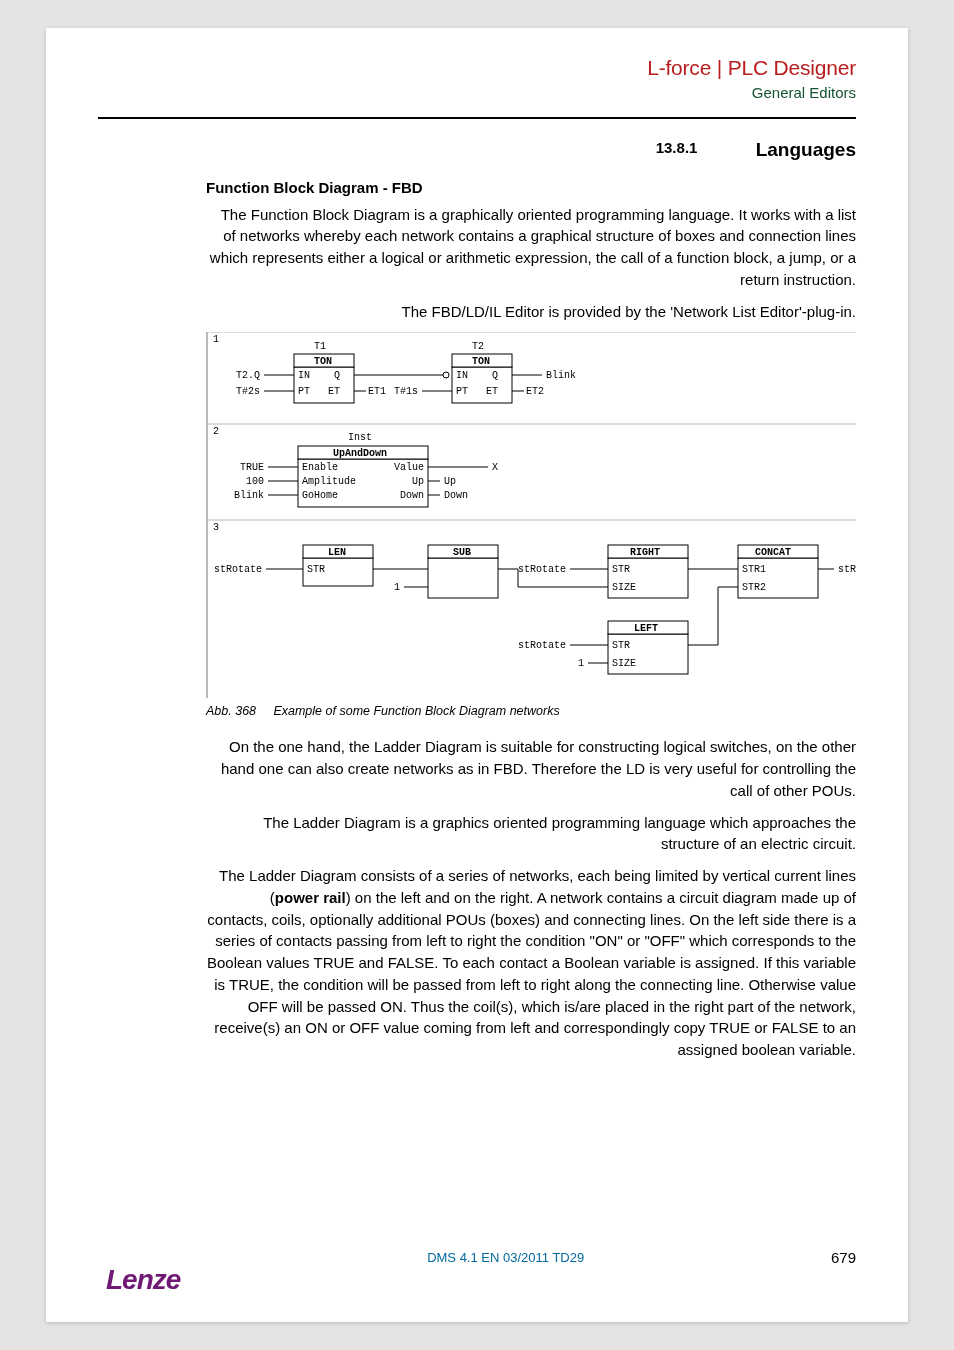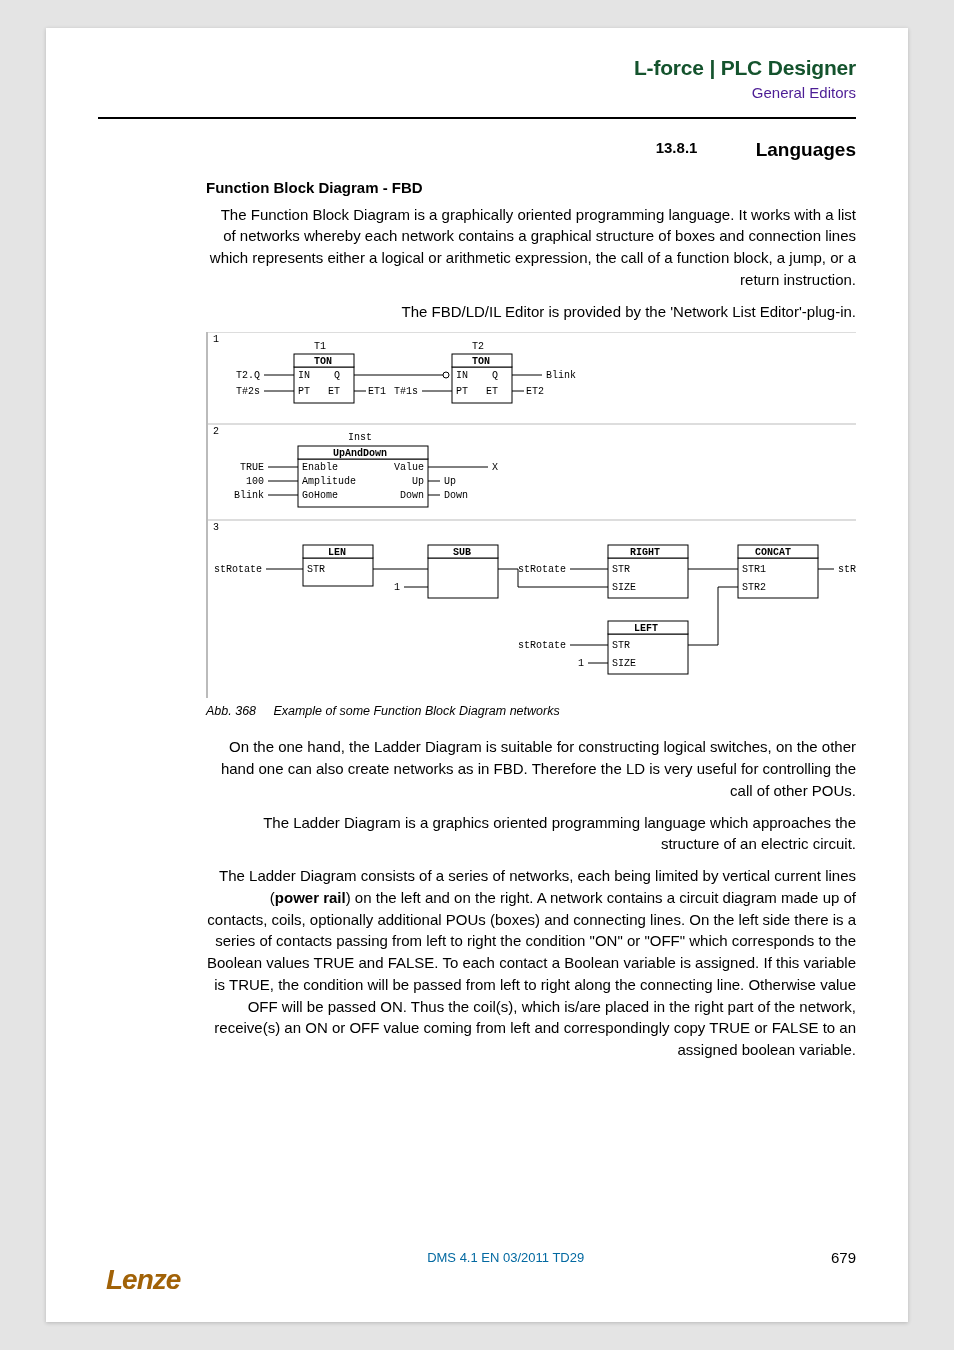--- a/index.html
+++ b/index.html
@@ -19,28 +19,28 @@
     height: 1294px;
     background: #ffffff;
     box-shadow: 0 1px 4px rgba(0,0,0,0.2);
   }
   .header {
     padding: 28px 52px 10px 0;
     text-align: right;
   }
   .brand {
     font-size: 21px;
-    font-weight: 700;
-    color: #14532d;
+    font-weight: 400;
+    color: #b91c1c;
     letter-spacing: -0.2px;
     padding-bottom: 4px;
   }
   .subhead {
     font-size: 15px;
-    color: #4c1d95;
+    color: #14532d;
     padding-bottom: 6px;
   }
   .rule {
     height: 1.5px;
     background: #000;
     margin: 0 52px 0 52px;
   }
   .content {
     padding: 20px 52px 0 60px;
     color: #000;
@@ -87,21 +87,21 @@
     bottom: 26px;
     width: 100%;
     padding: 0 52px 0 60px;
     display: flex;
     align-items: center;
     justify-content: space-between;
   }
   .logo {
     font-size: 28px;
     font-weight: 900;
-    color: #a16207;
+    color: #701a75;
     font-style: italic;
     letter-spacing: -1px;
     margin-top: 45px;
   }
   .doc-id {
     font-size: 13px;
     color: #0369a1;
   }
   .page-num {
     font-size: 15px;

